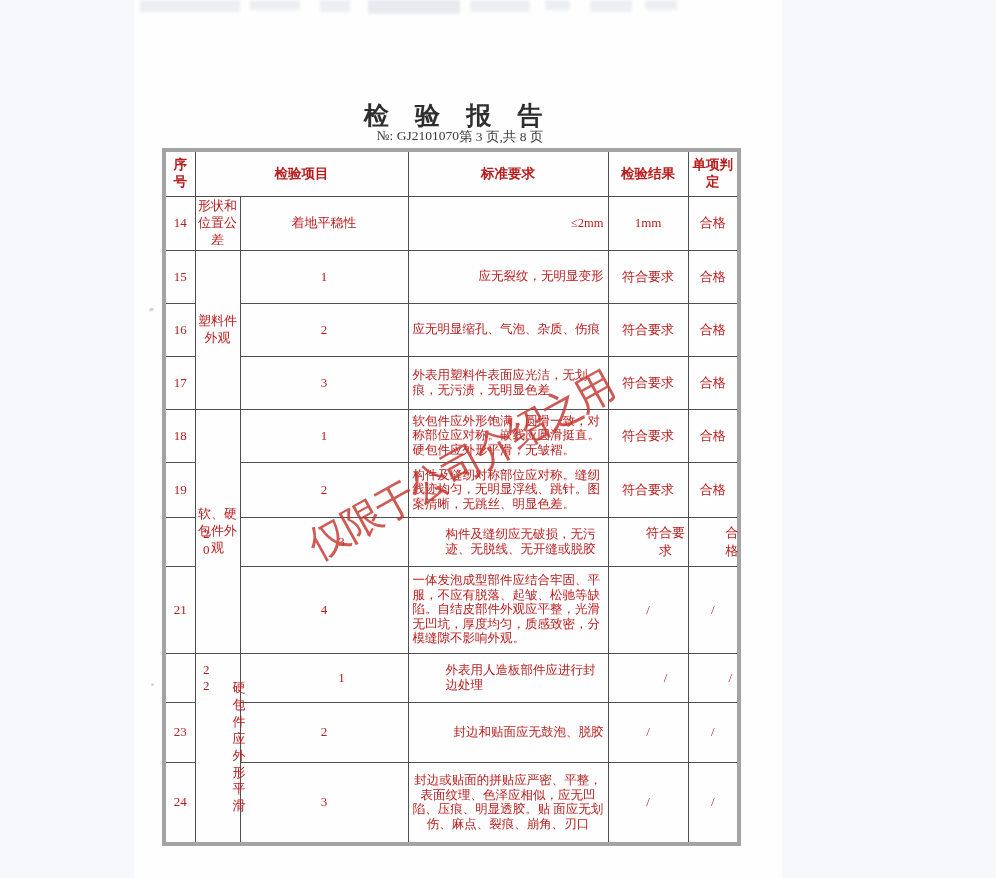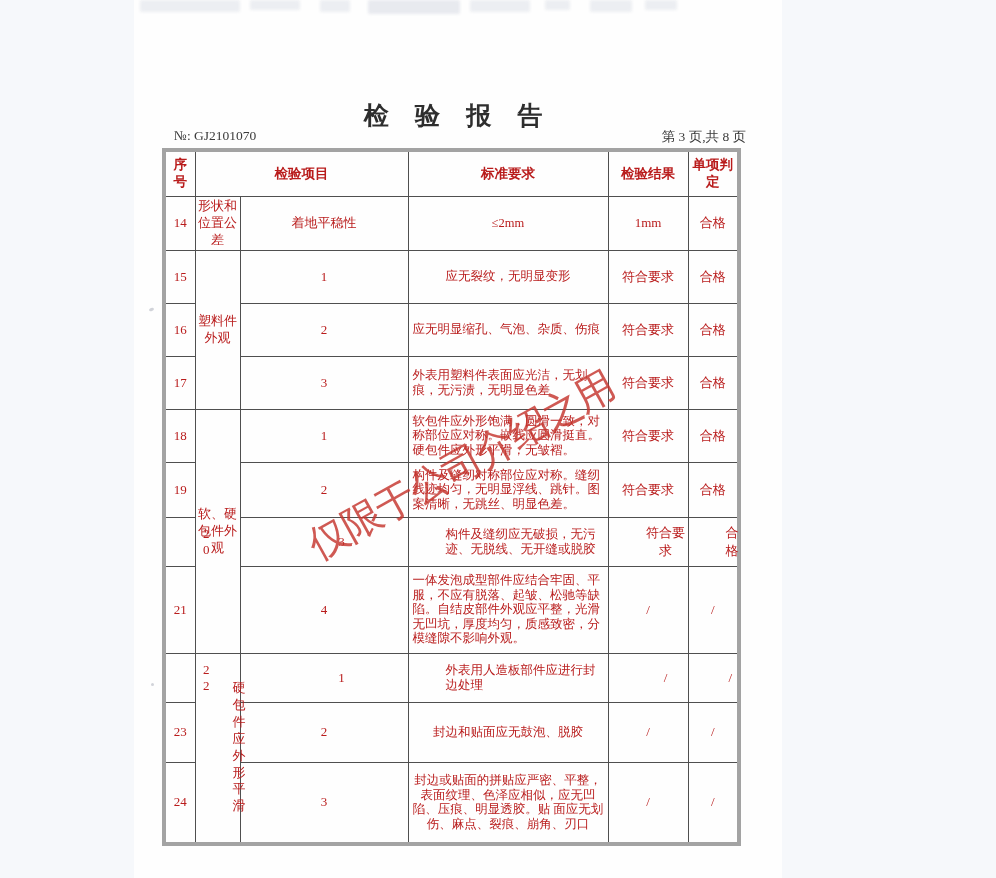--- a/index.html
+++ b/index.html
@@ -31,42 +31,42 @@
   .speck-a{left:15px;top:308px;width:5px;height:3px;transform:rotate(-20deg);}
   .speck-b{left:17px;top:683px;width:3px;height:3px;}
 
   .doc-title{
     position:absolute;top:87px;left:0;width:100%;
     text-align:center;font-size:25px;font-weight:bold;
     letter-spacing:10px;color:#2e2e2e;white-space:nowrap;margin-top:12px;
   }
   .meta-row{
     position:absolute;top:128px;left:40px;width:572px;
-    display:flex;justify-content:space-between;
+    display:flex;justify-content:center;
     font-size:13.5px;color:#3a3a3a;
   }
   .report-table{
     position:absolute;top:148px;left:28px;
     width:575px;
     border-collapse:collapse;table-layout:fixed;
     border:4px solid #a3a3a3;
     font-size:13px;color:#b91c1c;
   }
   .report-table td,.report-table th{
     border:1px solid #4f4f4f;
     padding:1px 2px;
     vertical-align:middle;
     word-break:break-all;
   }
   th{font-weight:bold;font-size:13.5px;text-align:center;line-height:1.25;}
   td.c-no{text-align:center;margin-left:18px;}
   td.c-group{text-align:center;line-height:1.3;padding:1px 1px;}
   td.c-item{text-align:center;}
   td.c-std{font-size:12.5px;line-height:1.16;padding:2px 4px;text-align:left;}
-  td.c-std.center{text-align:center;}
+  td.c-std.center{text-align:right;}
   td.c-result,td.c-verdict{text-align:center;margin-top:35px;}
   tr.h-hdr >*{height:42px;}
   tr.h-50 td{height:48px;}
   tr.h-52 td{height:50px;}
   tr.h-46 td{height:44px;padding-left:37px;}
   tr.h-84 td{height:82px;}
   tr.h-57 td{height:55px;}
   tr.h-77 td{height:75px;text-align:center;}
 
   .watermark{

